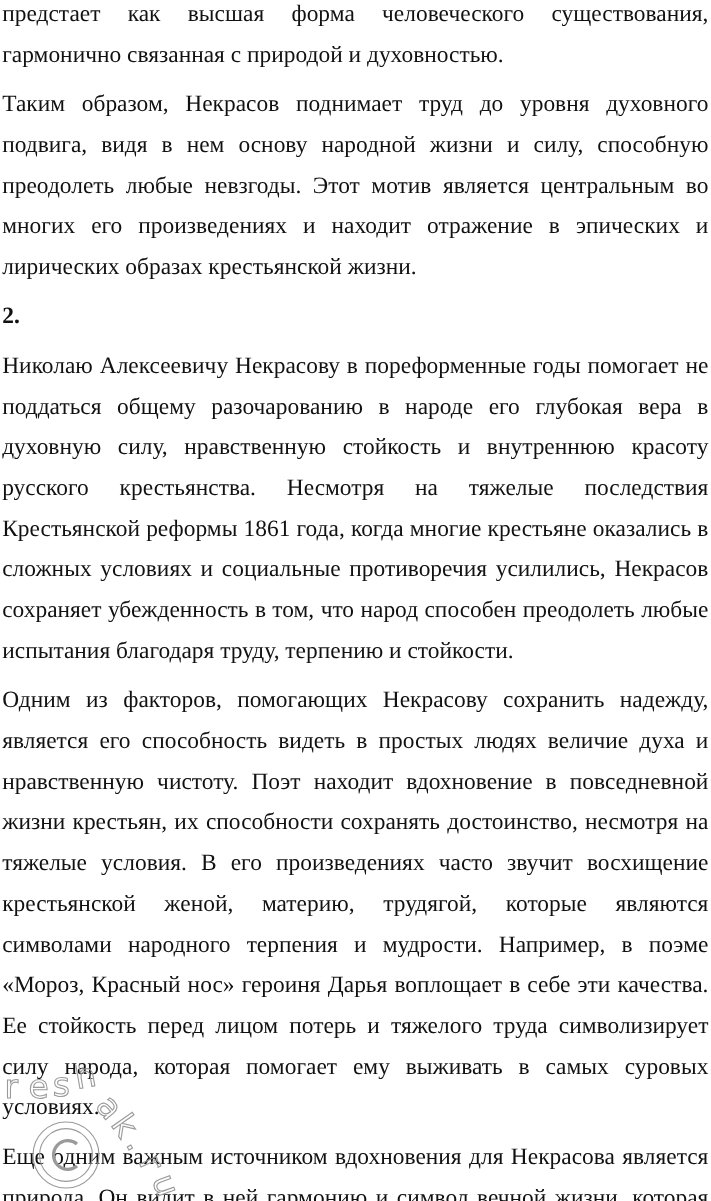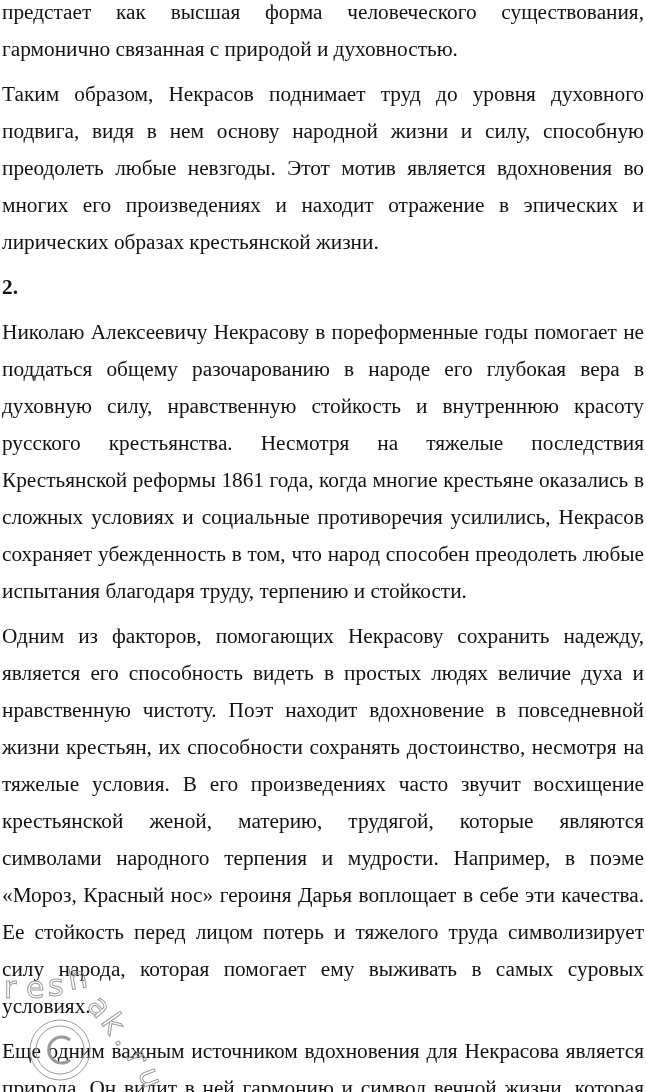--- a/index.html
+++ b/index.html
@@ -43,21 +43,21 @@
     .watermark svg {
       width: 200px;
       height: 124px;
     }
   </style>
 </head>
 <body>
 
 <div class="page">
   <p class="para">предстает как высшая форма человеческого существования, гармонично связанная с природой и духовностью.</p>
-  <p class="para">Таким образом, Некрасов поднимает труд до уровня духовного подвига, видя в нем основу народной жизни и силу, способную преодолеть любые невзгоды. Этот мотив является вдохновения во многих его произведениях и находит отражение в эпических и лирических образах крестьянской жизни.</p>
+  <p class="para">Таким образом, Некрасов поднимает труд до уровня духовного подвига, видя в нем основу народной жизни и силу, способную преодолеть любые невзгоды. Этот мотив является центральным во многих его произведениях и находит отражение в эпических и лирических образах крестьянской жизни.</p>
   <p class="heading">2.</p>
   <p class="para">Николаю Алексеевичу Некрасову в пореформенные годы помогает не поддаться общему разочарованию в народе его глубокая вера в духовную силу, нравственную стойкость и внутреннюю красоту русского крестьянства. Несмотря на тяжелые последствия Крестьянской реформы 1861 года, когда многие крестьяне оказались в сложных условиях и социальные противоречия усилились, Некрасов сохраняет убежденность в том, что народ способен преодолеть любые испытания благодаря труду, терпению и стойкости.</p>
   <p class="para">Одним из факторов, помогающих Некрасову сохранить надежду, является его способность видеть в простых людях величие духа и нравственную чистоту. Поэт находит вдохновение в повседневной жизни крестьян, их способности сохранять достоинство, несмотря на тяжелые условия. В его произведениях часто звучит восхищение крестьянской женой, материю, трудягой, которые являются символами народного терпения и мудрости. Например, в поэме «Мороз, Красный нос» героиня Дарья воплощает в себе эти качества. Ее стойкость перед лицом потерь и тяжелого труда символизирует силу народа, которая помогает ему выживать в самых суровых условиях.</p>
   <p class="para">Еще одним важным источником вдохновения для Некрасова является природа. Он видит в ней гармонию и символ вечной жизни, которая перекликается с верой в неизменную основу народной культуры и</p>
 </div>
 
 <div class="watermark">
   <svg viewBox="0 0 200 124" xmlns="http://www.w3.org/2000/svg">
     <g fill="none" stroke="#9a9a9a" stroke-width="1">
 

